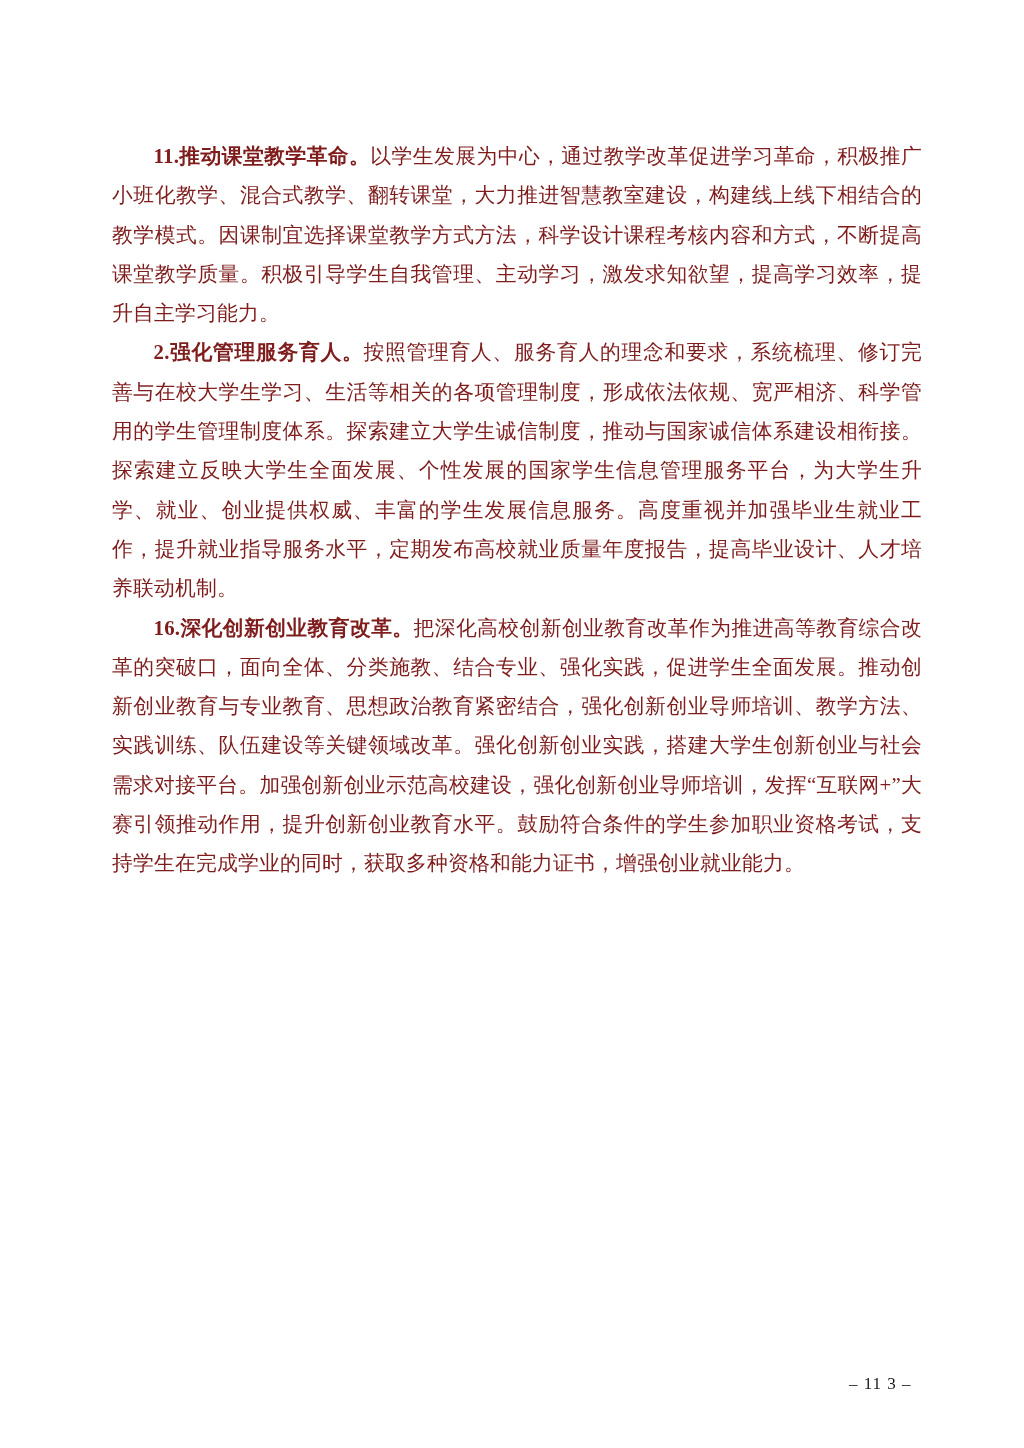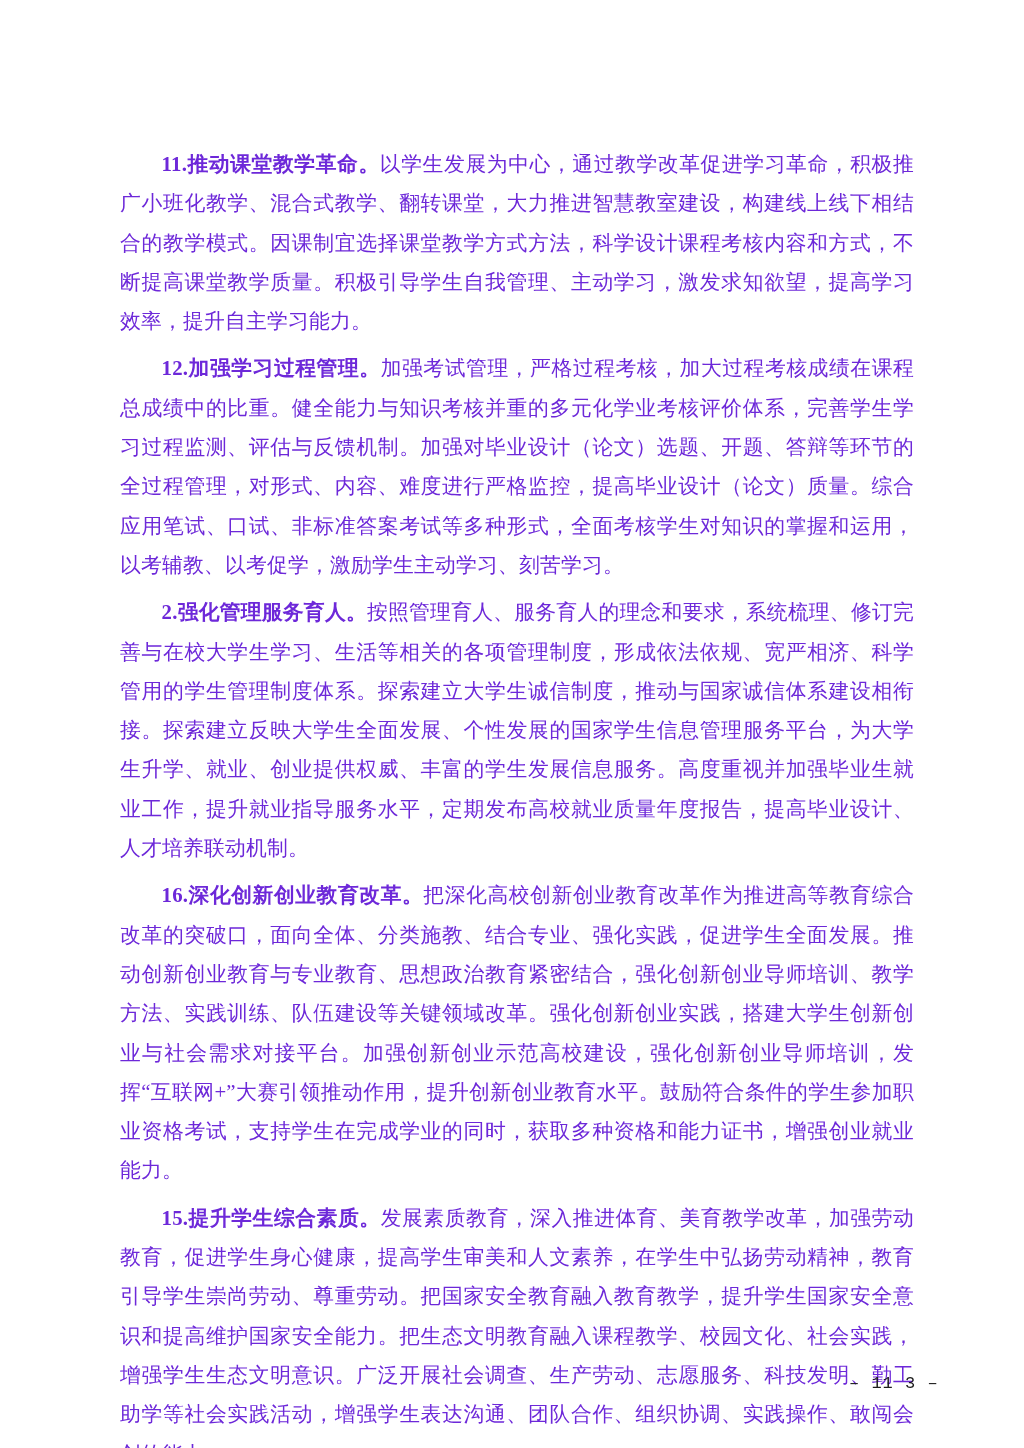--- a/index.html
+++ b/index.html
@@ -15,57 +15,55 @@
     overflow: hidden;
     font-family: "Liberation Serif", "DejaVu Serif", serif;
   }
   .content {
     position: absolute;
     left: 112px;
     top: 136px;
     width: 810px;
   }
   .para {
-    margin: 8px;
+    margin: 0;
     padding: 0;
     font-size: 20.8px;
     line-height: 39.3px;
-    color: #6d28d9;
+    color: #7f1d1d;
     text-align: justify;
     text-justify: inter-character;
     text-indent: 2em;
     letter-spacing: 0.2px;
   }
   .para .lead {
     font-weight: bold;
   }
   .page-number {
     position: absolute;
     left: 849px;
     top: 1374px;
     width: 70px;
     font-size: 17px;
     color: #1c1c1c;
     letter-spacing: 1px;
     white-space: nowrap;
-    font-family: Liberation Mono, monospace;
+    font-family: Liberation Serif, serif;
   }
 </style>
 </head>
 <body>
 
 <div class="page">
   <div class="content">
 
     <p class="para"><span class="lead">11.推动课堂教学革命。</span><span class="body-text">以学生发展为中心，通过教学改革促进学习革命，积极推广小班化教学、混合式教学、翻转课堂，大力推进智慧教室建设，构建线上线下相结合的教学模式。因课制宜选择课堂教学方式方法，科学设计课程考核内容和方式，不断提高课堂教学质量。积极引导学生自我管理、主动学习，激发求知欲望，提高学习效率，提升自主学习能力。</span></p>
 
-    <p class="para"><span class="lead">12.加强学习过程管理。</span><span class="body-text">加强考试管理，严格过程考核，加大过程考核成绩在课程总成绩中的比重。健全能力与知识考核并重的多元化学业考核评价体系，完善学生学习过程监测、评估与反馈机制。加强对毕业设计（论文）选题、开题、答辩等环节的全过程管理，对形式、内容、难度进行严格监控，提高毕业设计（论文）质量。综合应用笔试、口试、非标准答案考试等多种形式，全面考核学生对知识的掌握和运用，以考辅教、以考促学，激励学生主动学习、刻苦学习。</span></p>
 
     <p class="para"><span class="lead">2.强化管理服务育人。</span><span class="body-text">按照管理育人、服务育人的理念和要求，系统梳理、修订完善与在校大学生学习、生活等相关的各项管理制度，形成依法依规、宽严相济、科学管用的学生管理制度体系。探索建立大学生诚信制度，推动与国家诚信体系建设相衔接。探索建立反映大学生全面发展、个性发展的国家学生信息管理服务平台，为大学生升学、就业、创业提供权威、丰富的学生发展信息服务。高度重视并加强毕业生就业工作，提升就业指导服务水平，定期发布高校就业质量年度报告，提高毕业设计、人才培养联动机制。</span></p>
 
     <p class="para"><span class="lead">16.深化创新创业教育改革。</span><span class="body-text">把深化高校创新创业教育改革作为推进高等教育综合改革的突破口，面向全体、分类施教、结合专业、强化实践，促进学生全面发展。推动创新创业教育与专业教育、思想政治教育紧密结合，强化创新创业导师培训、教学方法、实践训练、队伍建设等关键领域改革。强化创新创业实践，搭建大学生创新创业与社会需求对接平台。加强创新创业示范高校建设，强化创新创业导师培训，发挥“互联网+”大赛引领推动作用，提升创新创业教育水平。鼓励符合条件的学生参加职业资格考试，支持学生在完成学业的同时，获取多种资格和能力证书，增强创业就业能力。</span></p>
 
-    <p class="para"><span class="lead">15.提升学生综合素质。</span><span class="body-text">发展素质教育，深入推进体育、美育教学改革，加强劳动教育，促进学生身心健康，提高学生审美和人文素养，在学生中弘扬劳动精神，教育引导学生崇尚劳动、尊重劳动。把国家安全教育融入教育教学，提升学生国家安全意识和提高维护国家安全能力。把生态文明教育融入课程教学、校园文化、社会实践，增强学生生态文明意识。广泛开展社会调查、生产劳动、志愿服务、科技发明、勤工助学等社会实践活动，增强学生表达沟通、团队合作、组织协调、实践操作、敢闯会创的能力。</span></p>
 
   </div>
 
   <div class="page-number">– 11 3 –</div>
 </div>
 
 </body></html>

